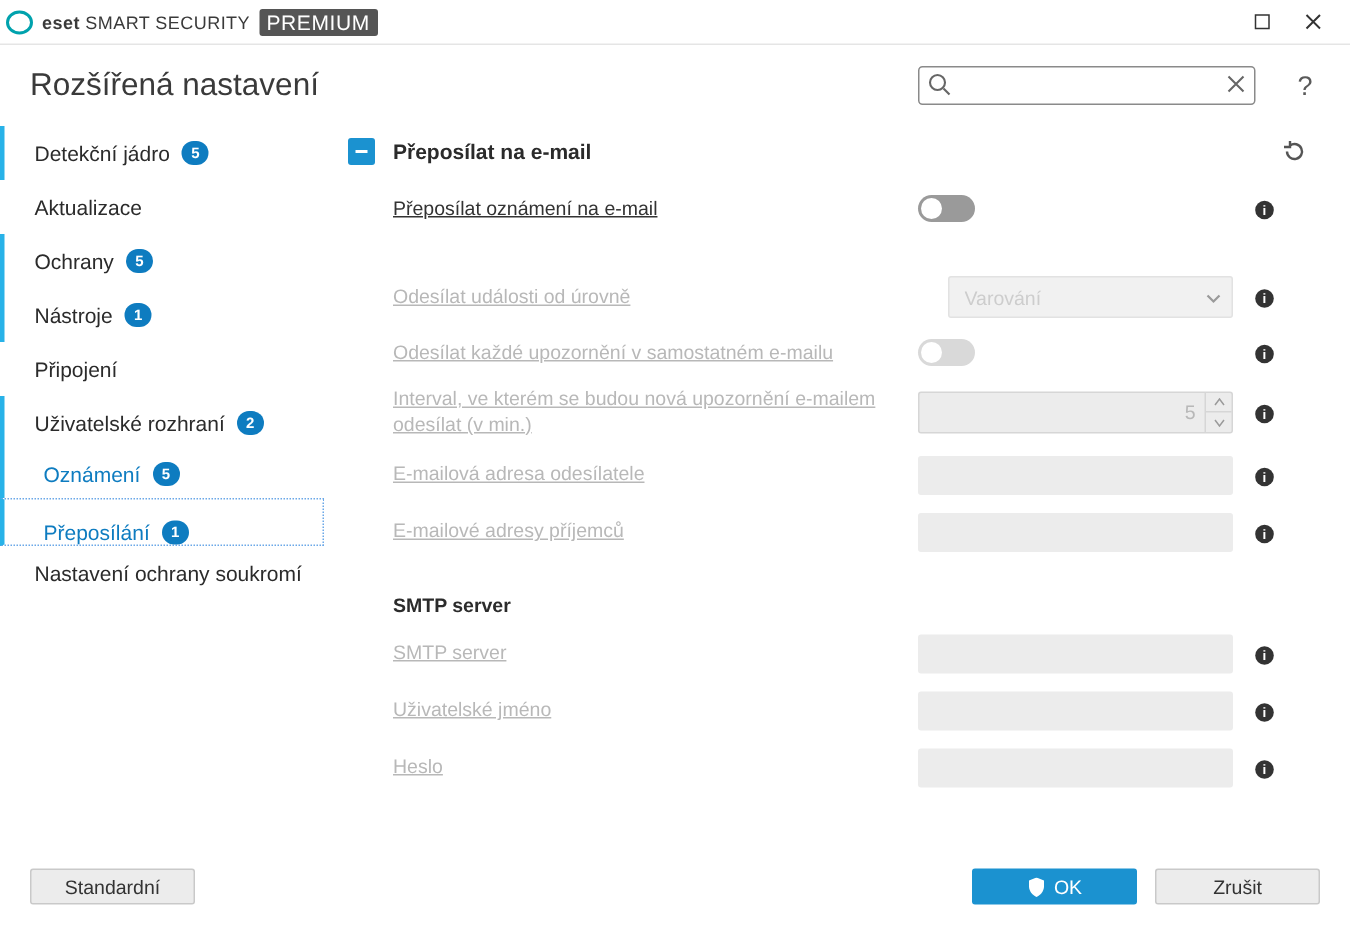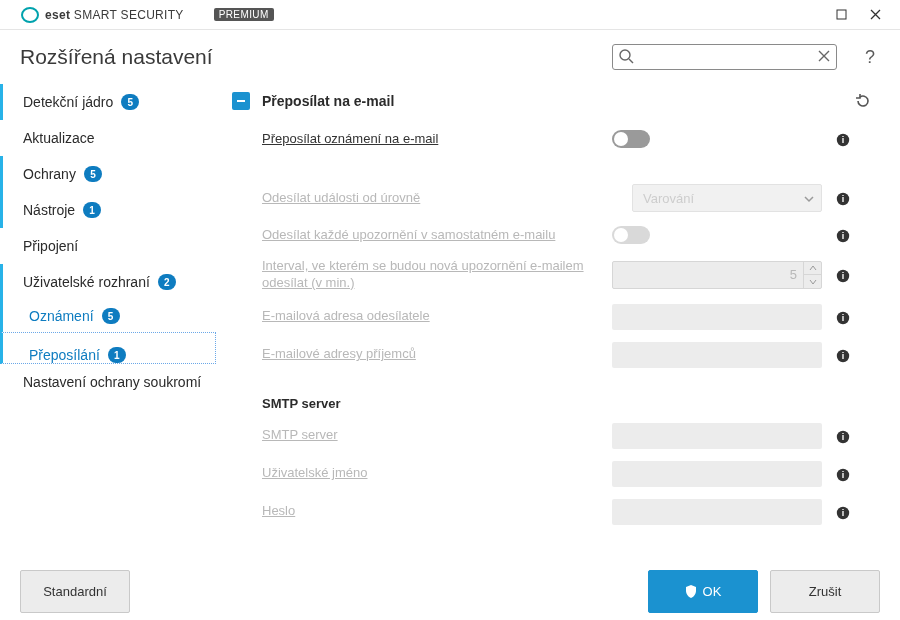--- a/index.html
+++ b/index.html
@@ -12,35 +12,35 @@
       height: 620px;
       overflow: hidden;
       display: flex;
       flex-direction: column;
     }
     
     .titlebar {
       height: 30px;
       display: flex;
       align-items: center;
-      padding: 0 8px 0 21px;
+      padding: 0 8px 0 4px;
       border-bottom: 1px solid #e5e5e5;
       background: #fff;
     }
     .titlebar .logo { display: flex; align-items: center; gap: 6px; font-size: 12px; color: #3a3a3a;}
     .titlebar .logo-mark { display:flex; align-items:center; }
     .titlebar .spacer { flex: 1; }
     .titlebar .win-btn {
       width: 34px; height: 28px; display: flex; align-items: center; justify-content: center;
       cursor: pointer;
     }
     .product-name { font-weight: 400; letter-spacing: .3px;}
     .product-name b { font-weight: 600;}
     .premium-badge {
-      background: #555; color: #fff; font-size: 10px; padding: 1px 5px; border-radius: 2px; letter-spacing: .4px; margin-left: 24px;
+      background: #555; color: #fff; font-size: 14px; padding: 1px 5px; border-radius: 2px; letter-spacing: .4px;
     }
     
     .header {
       display: flex; align-items: center;
       padding: 14px 18px 4px 20px;
       gap: 17px;
     }
     .page-title { font-size: 21px; color: #3a3a3a; font-weight: 400; flex: 1; }
     .search-wrap {
       position: relative;
@@ -147,21 +147,21 @@
     }
     .spinner .spins { width: 18px; display: flex; flex-direction: column; border-left:1px solid #d6d6d6;}
     .spinner .spins div{flex:1; display:flex;align-items:center;justify-content:center; cursor:pointer; color:#9a9a9a;}
     .spinner .spins div:first-child{border-bottom:1px solid #d6d6d6;}
     
     .footer {
       height: 50px; display: flex; align-items: center; padding: 0 20px 8px 20px; gap: 12px;
     }
     .footer .spacer { flex: 1; }
     .btn {
-      min-width: 110px; height: 43px; border: 1px solid #c9c9c9; background: #ececec;
+      min-width: 110px; height: 24px; border: 1px solid #c9c9c9; background: #ececec;
       color: #333; font-size: 13px; border-radius: 2px; cursor: pointer;
       display: inline-flex; align-items: center; justify-content: center; gap:6px;
     }
     .btn.primary { background: #1b92d0; border-color: #1b92d0; color: #fff; }
     .shield-ic{display:inline-flex;}
   </style>
 </head>
 <body>
 
 <div class="titlebar">

